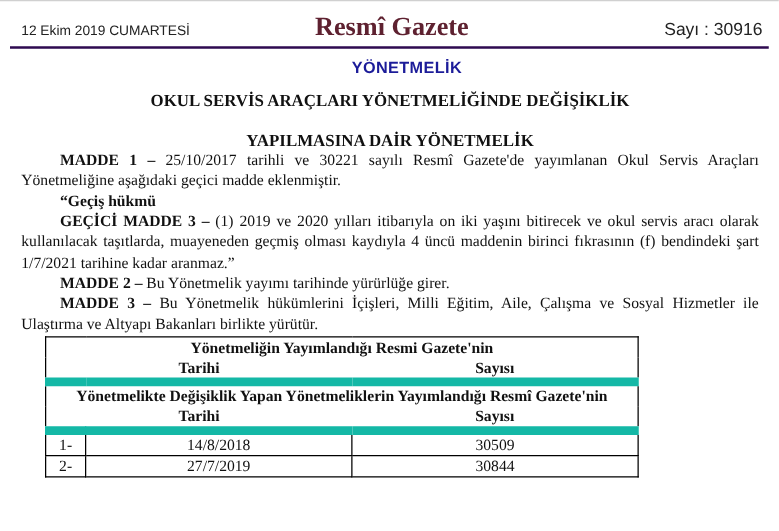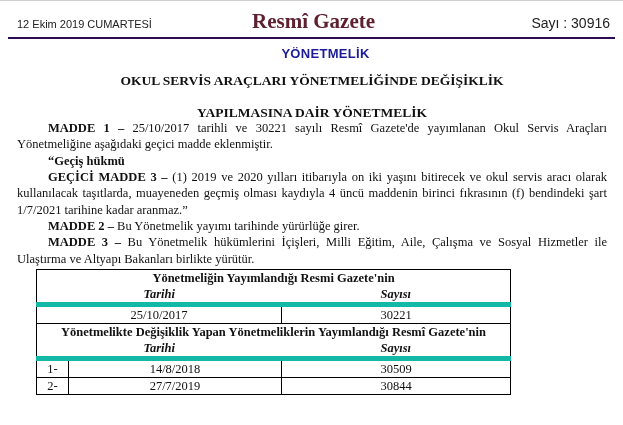--- a/index.html
+++ b/index.html
@@ -72,21 +72,21 @@
     font-family:"Liberation Serif", serif;
     font-size:12.5px;color:#111;
     table-layout:fixed;
   }
   .gz-table td{
     padding:0;height:16px;
     text-align:center;vertical-align:middle;
     line-height:15px;overflow:hidden;white-space:nowrap;
   }
   tr.t-sec td{border:none;font-weight:bold;}
-  tr.t-hdr td{border:none;border-bottom:5px solid #14b8a6;font-weight:bold;font-style:italic;}
+  tr.t-hdr td{border:none;border-bottom:7px solid #14b8a6;font-weight:bold;}
   tr.t-data td{border:1px solid #000;}
 </style>
 </head>
 <body>
 
 <div class="gz-header">
   <div class="gz-date">12 Ekim 2019 CUMARTESİ</div>
   <div class="gz-masthead">Resmî Gazete</div>
   <div class="gz-issue">Sayı : 30916</div>
 </div>
@@ -111,24 +111,20 @@
       <col style="width:229px">
     </colgroup>
   <tbody>
     <tr class="t-sec">
       <td colspan="3">Yönetmeliğin Yayımlandığı Resmi Gazete'nin</td>
     </tr>
     <tr class="t-hdr">
       <td colspan="2">Tarihi</td>
       <td>Sayısı</td>
     </tr>
-    <tr class="t-data">
-      <td colspan="2">25/10/2017</td>
-      <td>30221</td>
-    </tr>
     <tr class="t-sec">
       <td colspan="3">Yönetmelikte Değişiklik Yapan Yönetmeliklerin Yayımlandığı Resmî Gazete'nin</td>
     </tr>
     <tr class="t-hdr">
       <td colspan="2">Tarihi</td>
       <td>Sayısı</td>
     </tr>
     <tr class="t-data">
       <td>1-</td>
       <td>14/8/2018</td>

